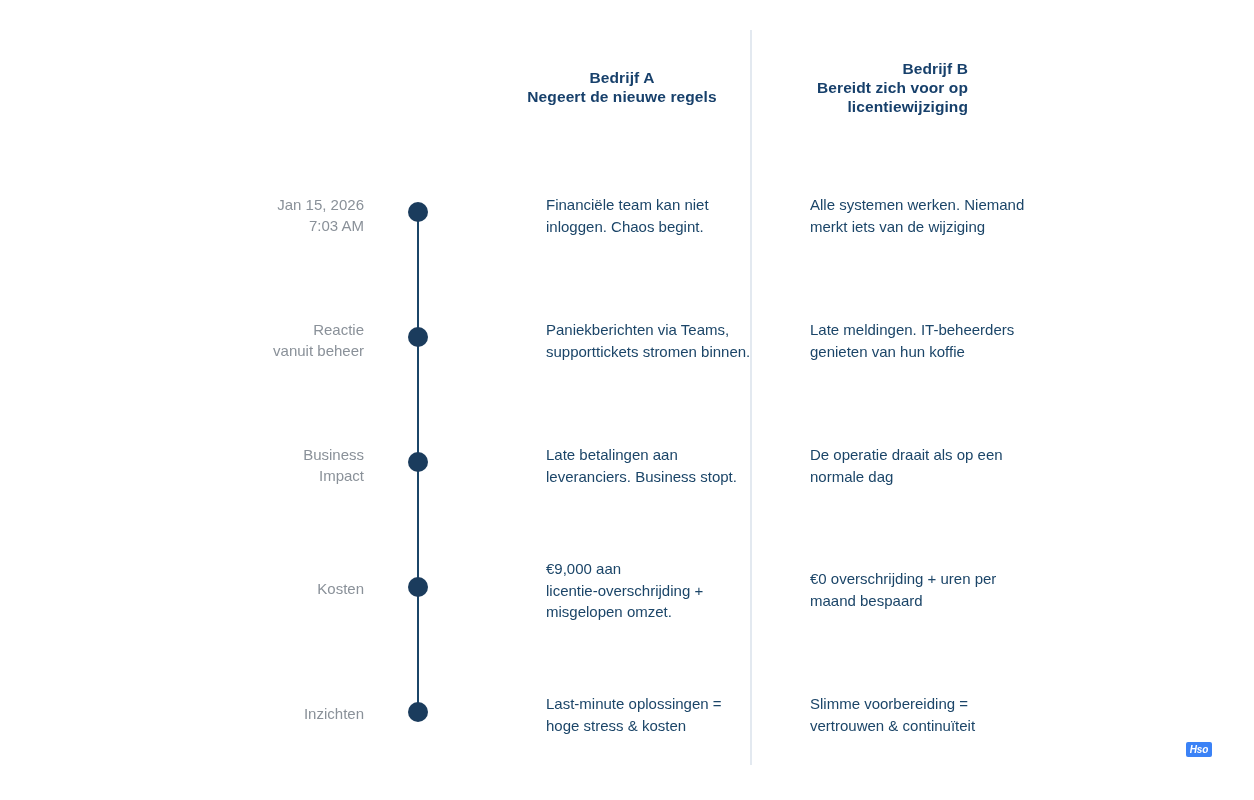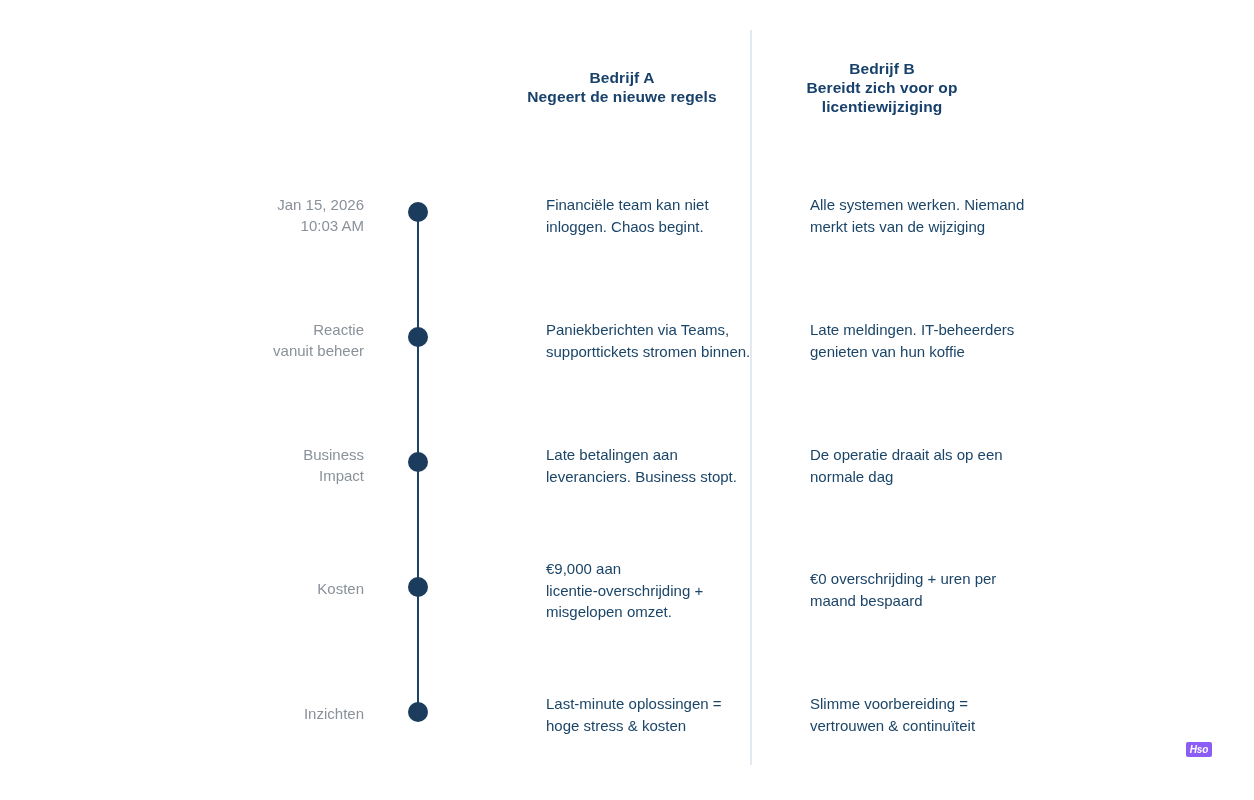--- a/index.html
+++ b/index.html
@@ -52,23 +52,24 @@
   .col-header .hdr-line {
     display: block;
     white-space: nowrap;
   }
   #header-a {
     left: 472px;
     top: 68px;
     width: 300px;
   }
   #header-b {
-    left: 772px;
+    left: 748px;
     top: 59px;
     width: 220px;
+    text-align: right;
   }
 
   
   .axis-line {
     position: absolute;
     left: 417px;
     top: 212px;
     width: 2.4px;
     height: 500px;
     background: #1b4568;
@@ -109,21 +110,21 @@
     width: 245px;
   }
 
   
   .logo {
     position: absolute;
     left: 1186px;
     top: 742px;
     width: 26px;
     height: 15px;
-    background: #8b5cf6;
+    background: #3b82f6;
     border-radius: 2px;
     color: #ffffff;
     font-size: 10px;
     font-style: italic;
     font-weight: bold;
     line-height: 15px;
     text-align: center;
     letter-spacing: -0.2px;
   }
 </style>
@@ -144,21 +145,21 @@
       <span class="hdr-line">Bereidt zich voor op</span>
       <span class="hdr-line">licentiewijziging</span>
     </div>
   </div>
 
   <div class="axis-line"></div>
 
   <div id="rows-container">
       <div class="axis-dot" style="top: 212px;"></div>
       <div class="row-label" style="top: 194px;">Jan 15, 2026
-10:03 AM</div>
+7:03 AM</div>
       <div class="cell cell-a" style="top: 194px;">Financiële team kan niet
 inloggen. Chaos begint.</div>
       <div class="cell cell-b" style="top: 194px;">Alle systemen werken. Niemand
 merkt iets van de wijziging</div>
       <div class="axis-dot" style="top: 337px;"></div>
       <div class="row-label" style="top: 319px;">Reactie
 vanuit beheer</div>
       <div class="cell cell-a" style="top: 319px;">Paniekberichten via Teams,
 supporttickets stromen binnen.</div>
       <div class="cell cell-b" style="top: 319px;">Late meldingen. IT-beheerders

